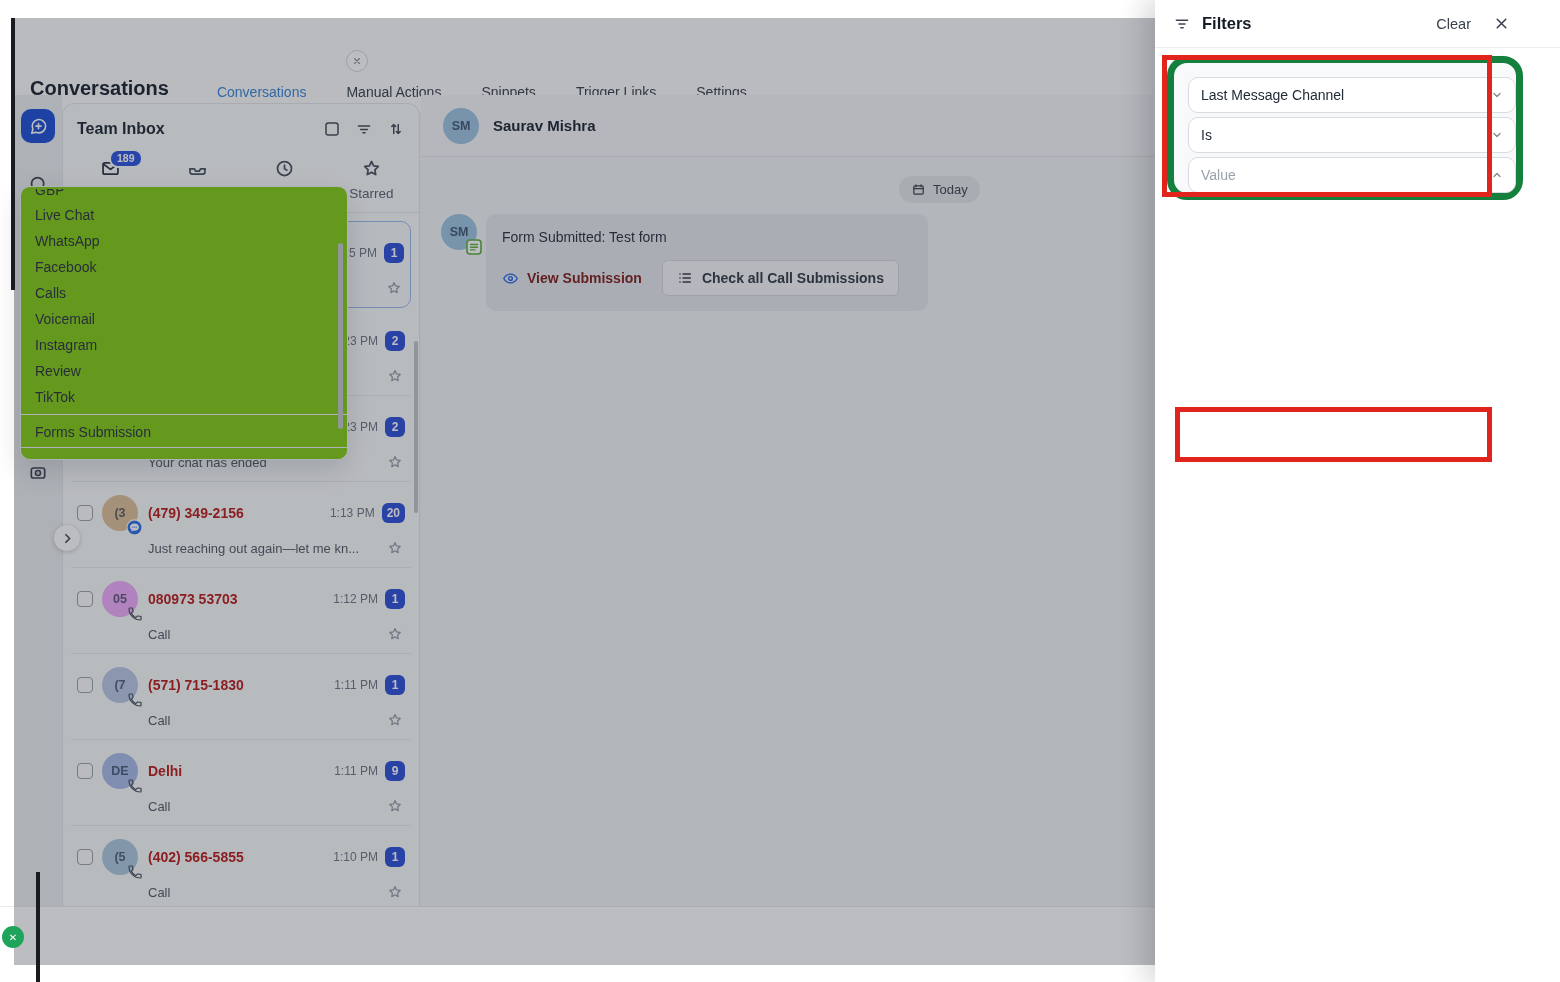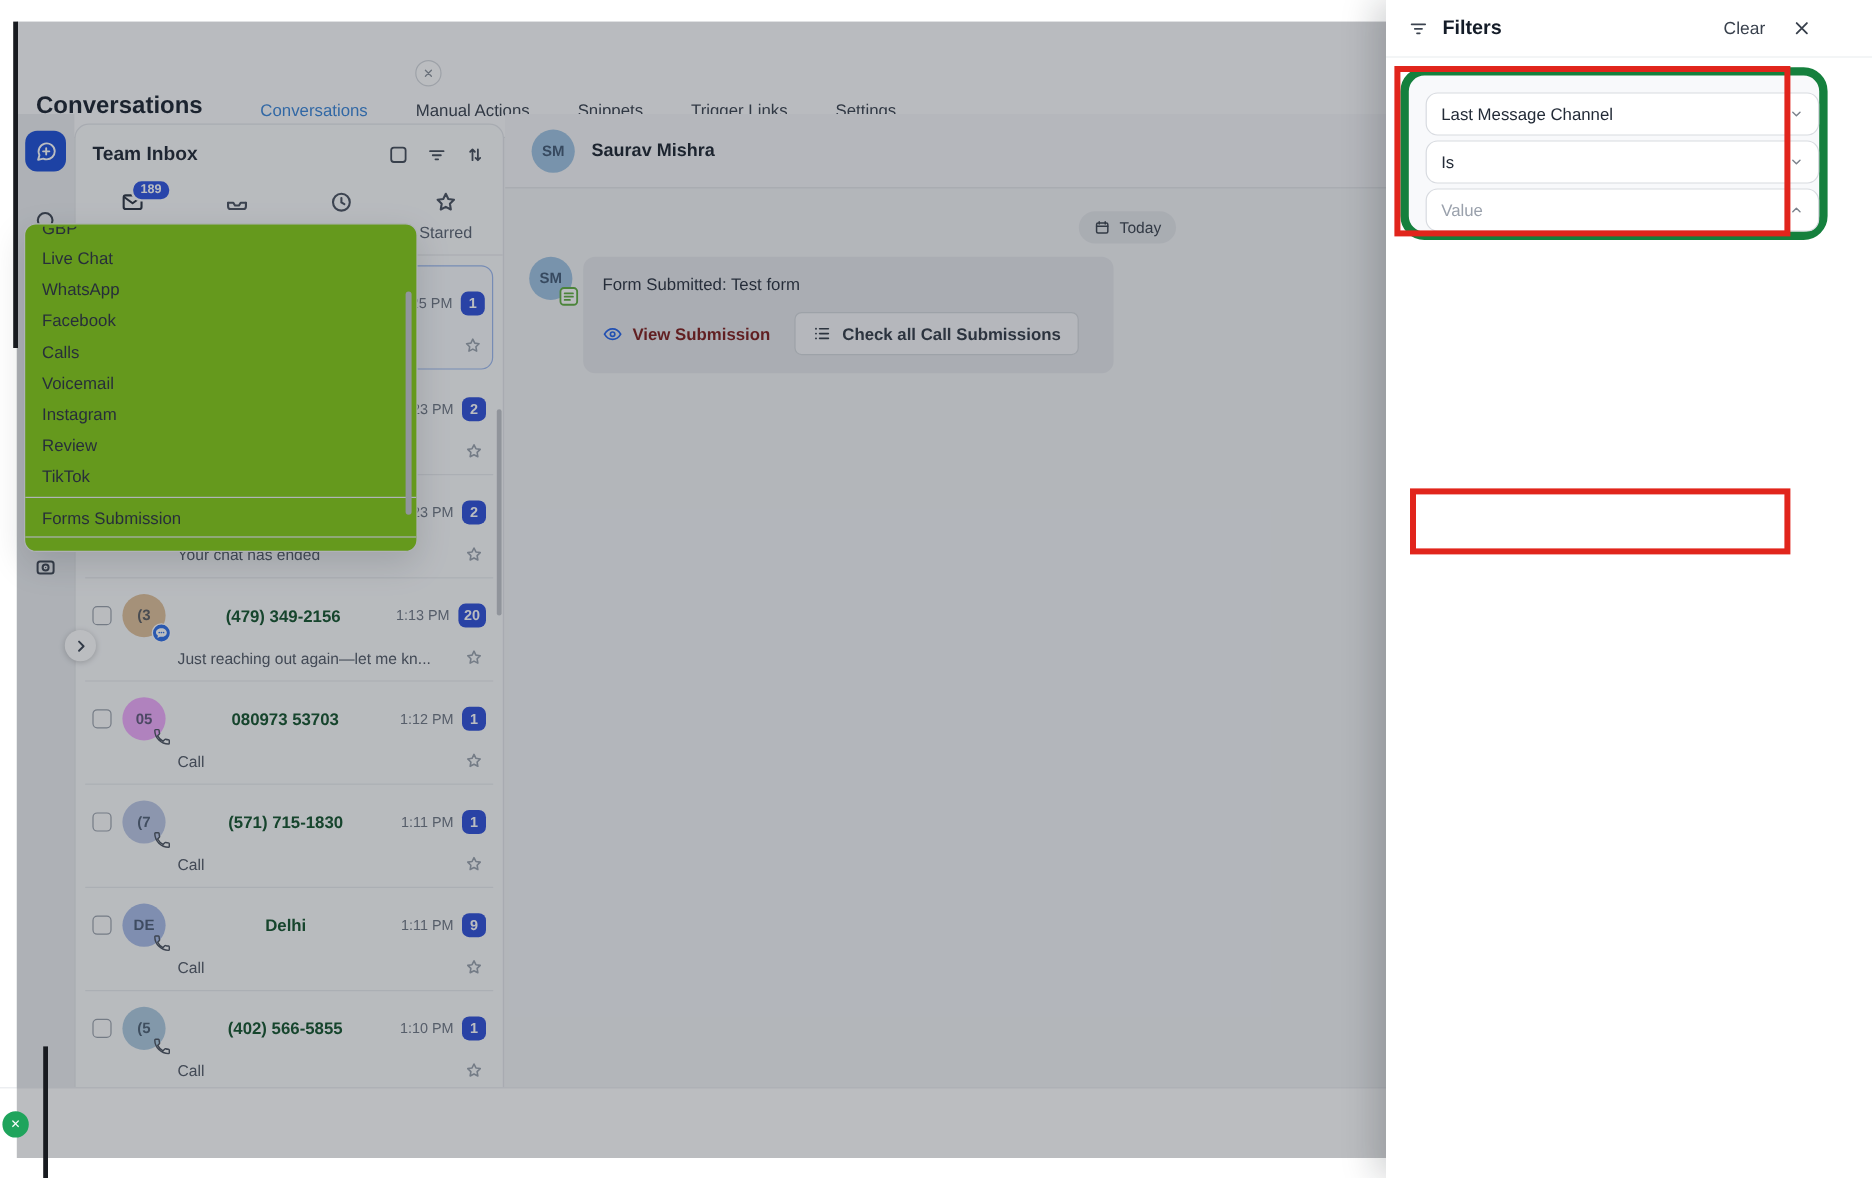--- a/index.html
+++ b/index.html
@@ -51,21 +51,21 @@
                padding:2px 6px; border-radius:9px; border:2px solid #fbfcfd; line-height:1; }
 
   .list { flex:1; position:relative; overflow:hidden; padding-top:2px; }
   .conv { position:relative; margin:0 8px; padding:13px 6px 11px 6px; border-bottom:1px solid #e9ebee; cursor:pointer; }
   .conv.selected { border:1px solid #9db9ef; border-radius:10px; margin:6px 8px 2px; background:#f8fafd; }
   .crow1 { display:flex; align-items:center; }
   .cbx { width:16px; height:16px; border:1.5px solid #9aa1ab; border-radius:4px; background:#fcfcfd; flex:none; cursor:pointer; }
   .av { width:36px; height:36px; border-radius:50%; position:relative; flex:none; margin:0 10px 0 9px;
         display:flex; align-items:center; justify-content:center; font-size:12.5px; font-weight:700; color:rgba(40,55,75,.72); }
   .av .chb { position:absolute; right:-5px; bottom:-5px; display:flex; }
-  .nm { font-size:14px; font-weight:700; color:#14532d; flex:1; white-space:nowrap; overflow:hidden; text-overflow:ellipsis;text-align:center; }
+  .nm { font-size:14px; font-weight:700; color:#b91c1c; flex:1; white-space:nowrap; overflow:hidden; text-overflow:ellipsis; }
   .tm { font-size:12px; color:#6f7784; margin:0 7px 0 6px; white-space:nowrap; }
   .cnt { background:#2e4fd8; color:#fff; font-size:12px; font-weight:700; min-width:20px; height:20px; border-radius:6px;
          display:flex; align-items:center; justify-content:center; padding:0 5px; }
   .crow2 { display:flex; align-items:center; margin:9px 2px 0 71px; }
   .prev { font-size:13px; color:#525a66; flex:1; white-space:nowrap; overflow:hidden; }
   .star { color:#9aa2ad; display:flex; cursor:pointer; }
   .list-thumb { position:absolute; right:1px; top:128px; width:4px; height:172px; background:#c2c5ca; border-radius:2px; }
 
   .handle { position:absolute; left:40px; top:430px; width:26px; height:26px; border-radius:50%; background:#fff;
             box-shadow:0 1px 5px rgba(0,0,0,.22); display:flex; align-items:center; justify-content:center; color:#3c4554; z-index:6; cursor:pointer; }

